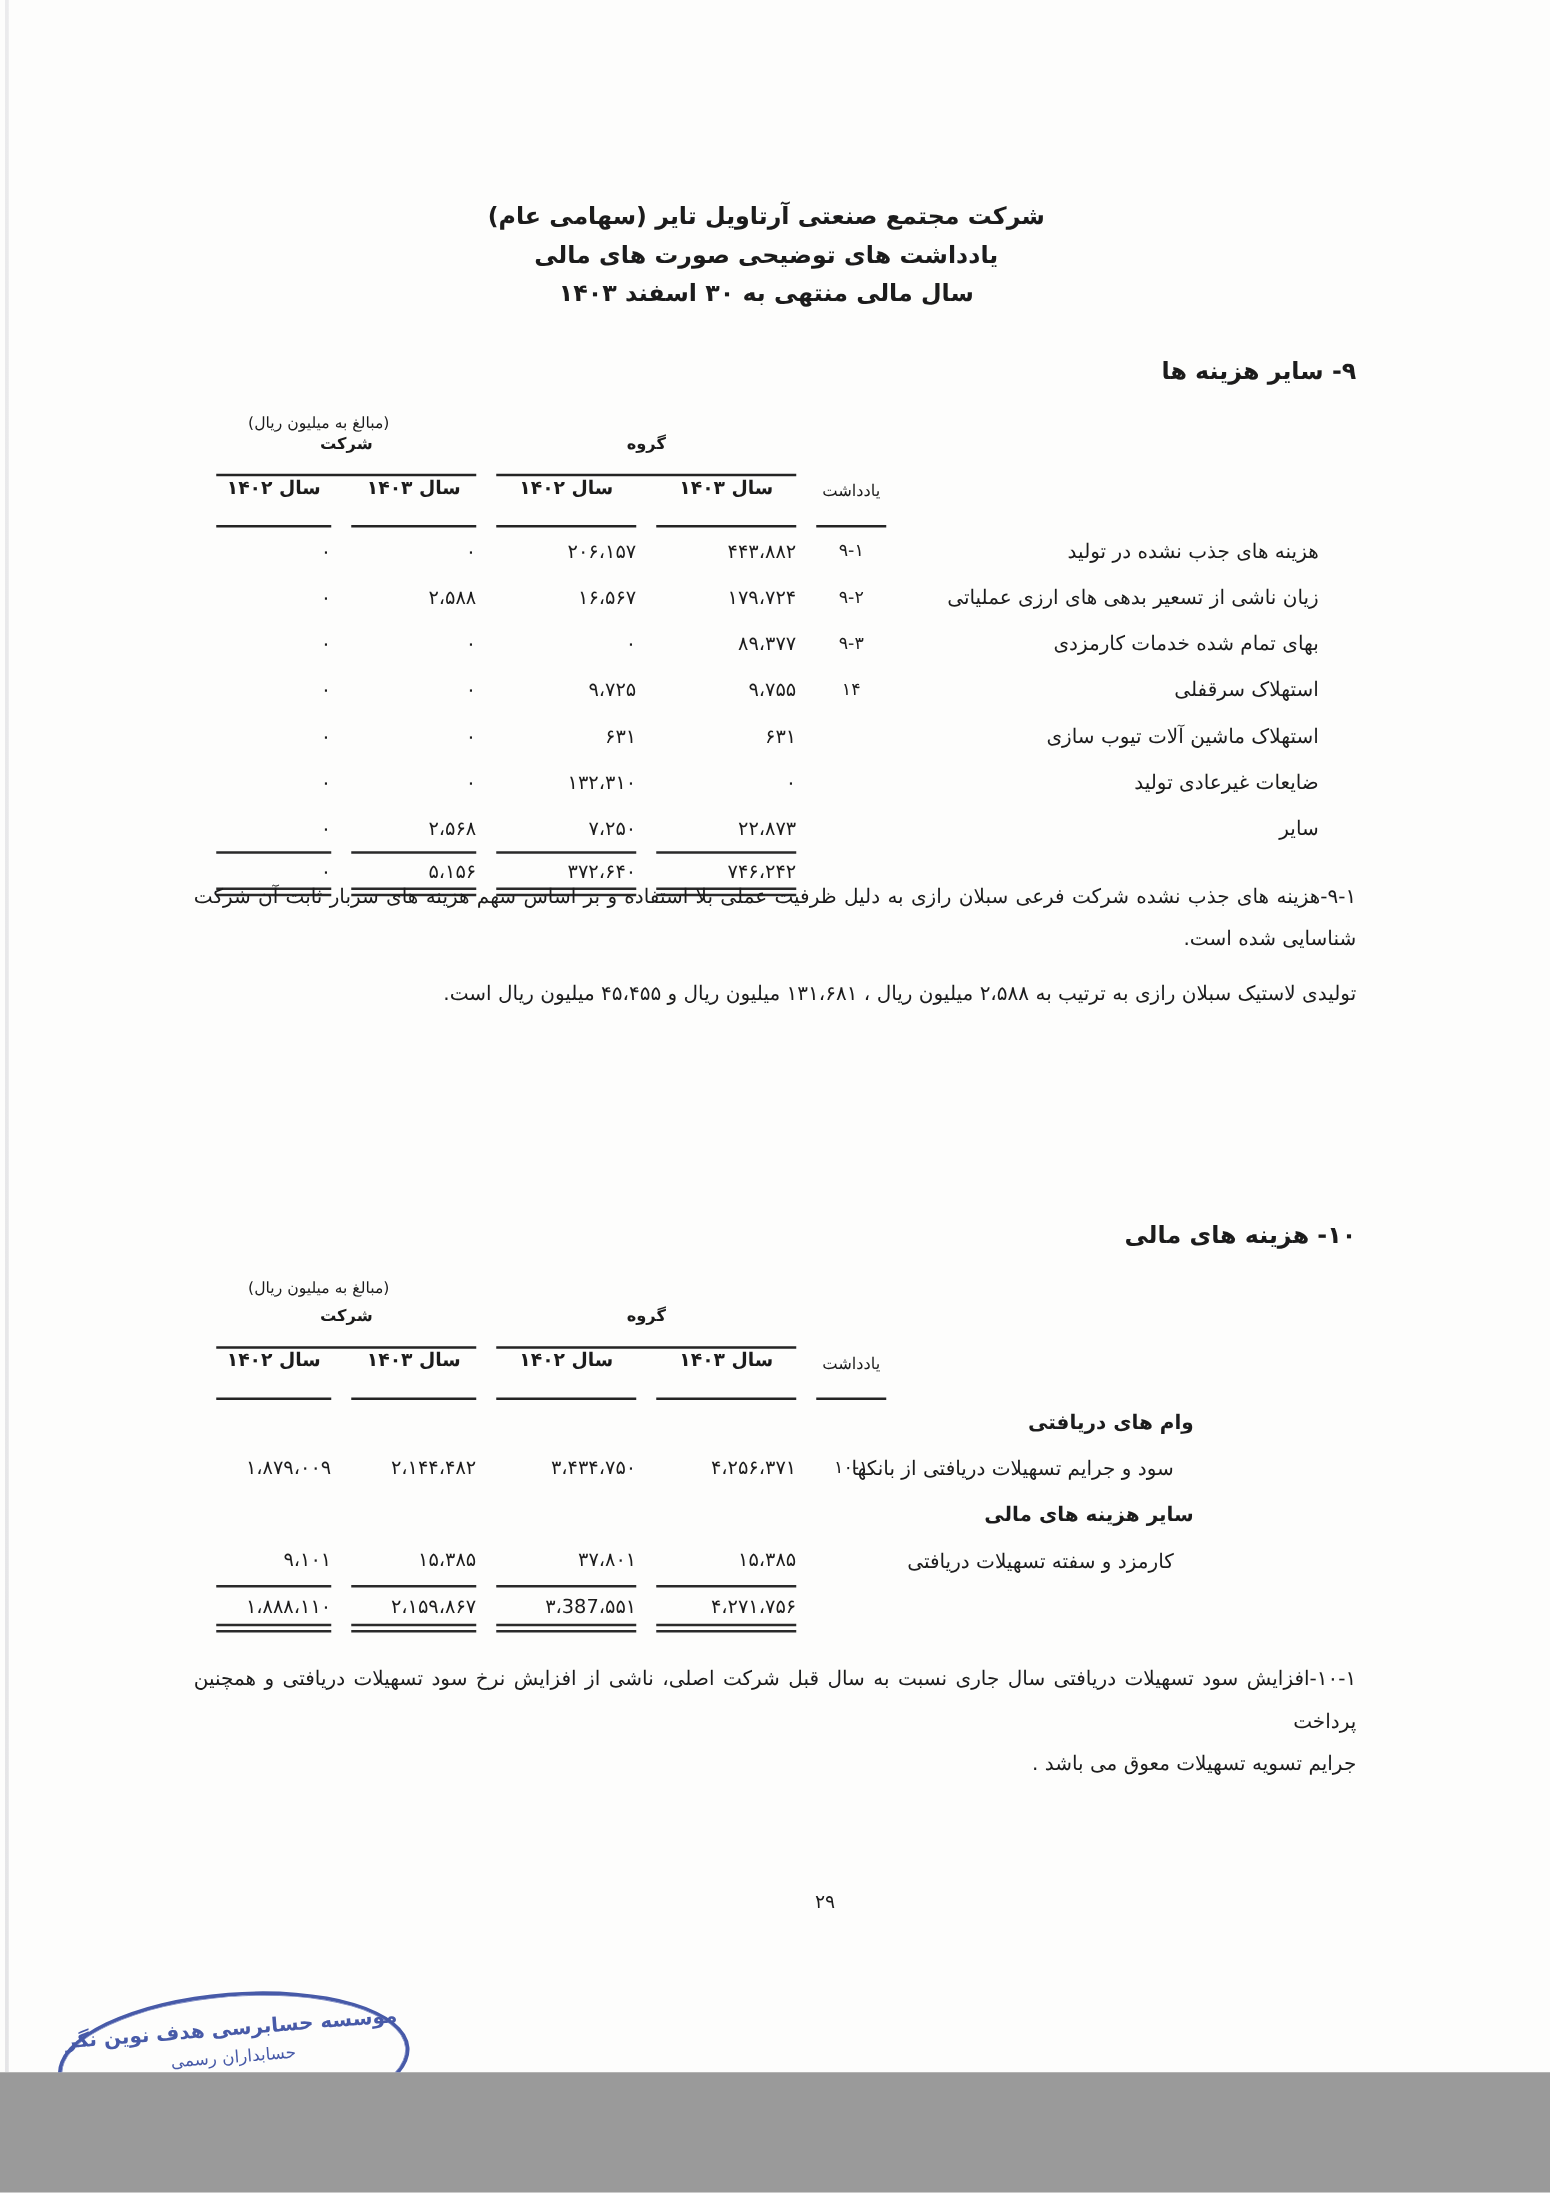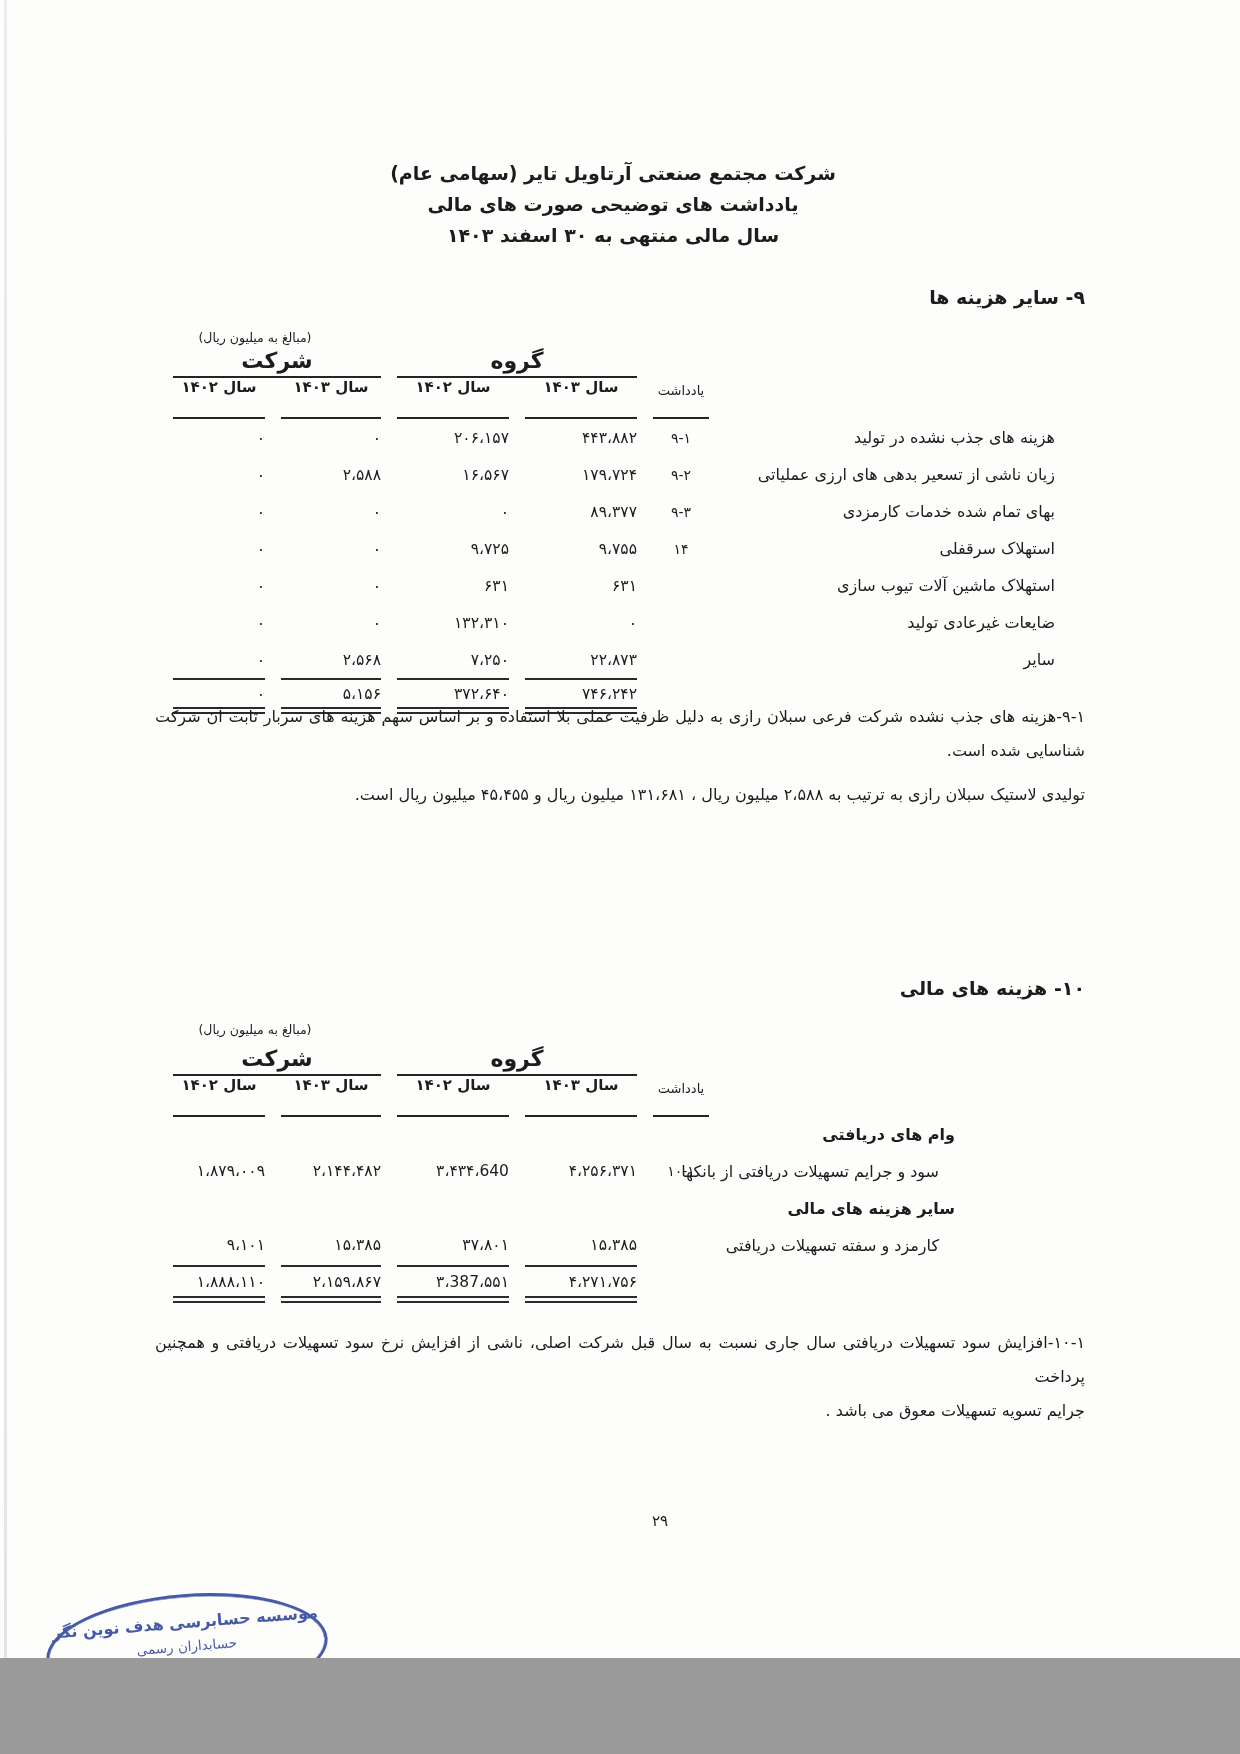--- a/index.html
+++ b/index.html
@@ -12,22 +12,22 @@
     background:linear-gradient(#d5d5da,#c7c7cd);opacity:.45;}
   .doc-header{position:absolute;top:158px;left:288px;width:650px;
     text-align:center;font-weight:bold;font-size:19px;line-height:31px;}
   .sec-title{position:absolute;right:155px;font-weight:bold;font-size:19px;white-space:nowrap;}
   .unit-note{position:absolute;left:150px;width:210px;text-align:center;font-size:12.5px;}
   table.fintable{position:absolute;table-layout:fixed;border-collapse:separate;
     border-spacing:16px 0;direction:rtl;}
   table.t1{top:348px;left:157px;width:914px;}
   table.t2{top:1046px;left:157px;width:814px;}
   .fintable td{padding:0;vertical-align:middle;overflow:visible;white-space:nowrap;}
-  .fintable .ghead{font-weight:bold;font-size:22px;text-align:center;
-    vertical-align:bottom;border-bottom:2px solid #242424;padding-bottom:3px;}
+  .fintable .ghead{font-weight:bold;font-size:13px;text-align:center;
+    vertical-align:bottom;border-bottom:2px solid #242424;padding-bottom:16px;}
   .fintable .notehead{font-size:13px;text-align:center;vertical-align:bottom;
     border-bottom:2px solid #242424;padding-bottom:19px;}
   .fintable .yhead{font-weight:bold;font-size:15px;text-align:center;
     vertical-align:bottom;border-bottom:2px solid #242424;padding-bottom:21px;}
   .fintable tr.hA{height:30px;}
   .fintable tr.hB{height:30px;}
   .t1 tr.dr{height:37px;}
   .fintable td.desc{font-size:16px;text-align:right;}
   .fintable td.note{font-size:14px;text-align:center;}
   .fintable td.num{font-size:15.5px;text-align:right;padding-left:4px;}
@@ -197,21 +197,21 @@
       <td class="note"></td>
       <td class="num"></td>
       <td class="num"></td>
       <td class="num"></td>
       <td class="num"></td>
     </tr>
     <tr class="dr">
       <td class="desc ind">سود و جرایم تسهیلات دریافتی از بانکها</td>
       <td class="note">۱۰-۱</td>
       <td class="num">۴،۲۵۶،۳۷۱</td>
-      <td class="num">۳،۴۳۴،640</td>
+      <td class="num">۳،۴۳۴،۷۵۰</td>
       <td class="num">۲،۱۴۴،۴۸۲</td>
       <td class="num">۱،۸۷۹،۰۰۹</td>
     </tr>
     <tr class="gh">
       <td class="desc">سایر هزینه های مالی</td>
       <td class="note"></td>
       <td class="num"></td>
       <td class="num"></td>
       <td class="num"></td>
       <td class="num"></td>

